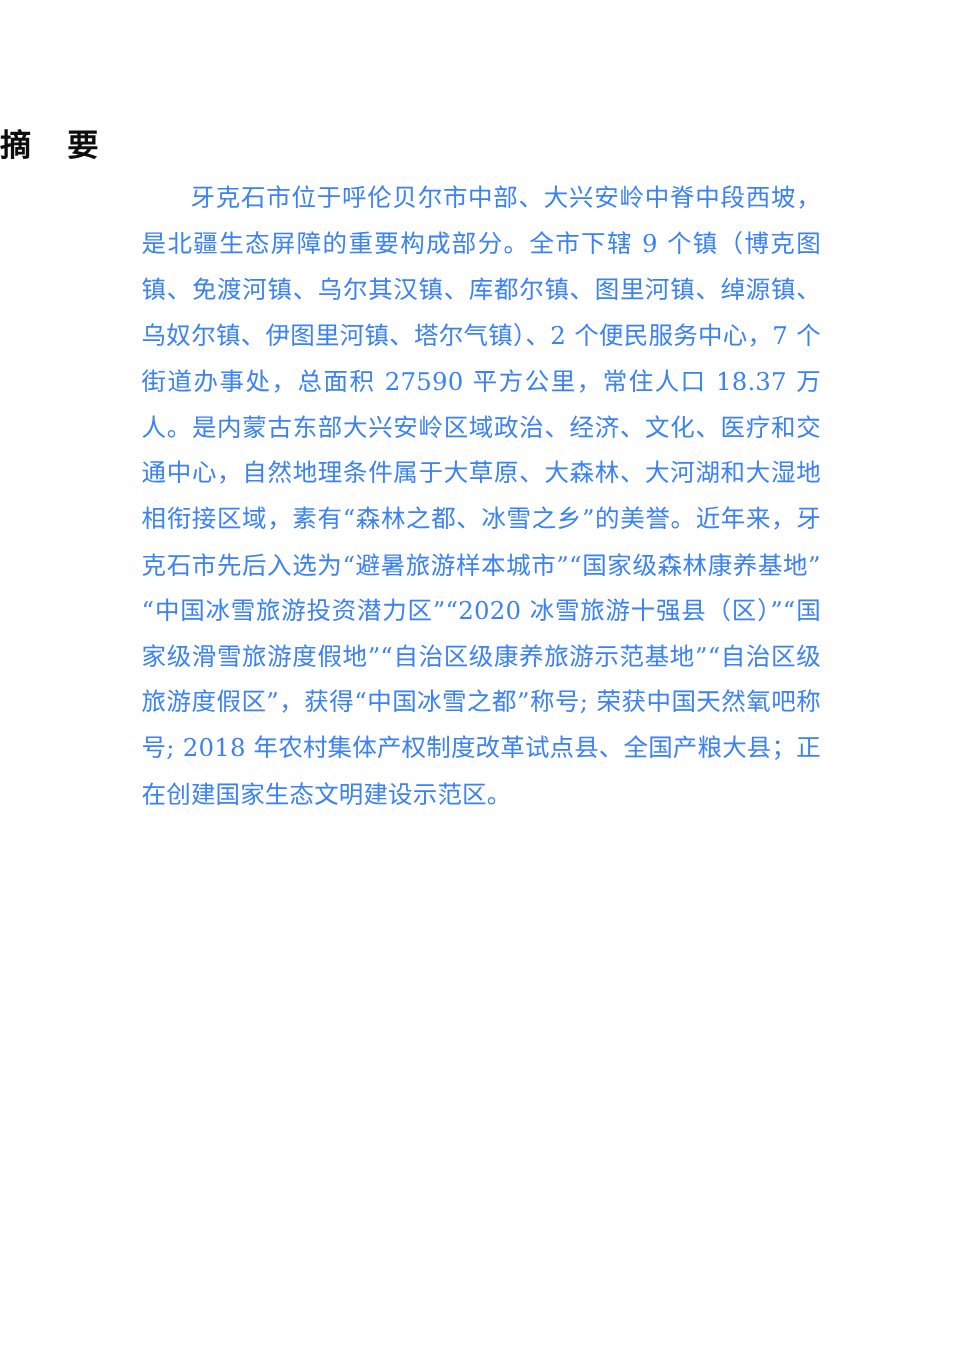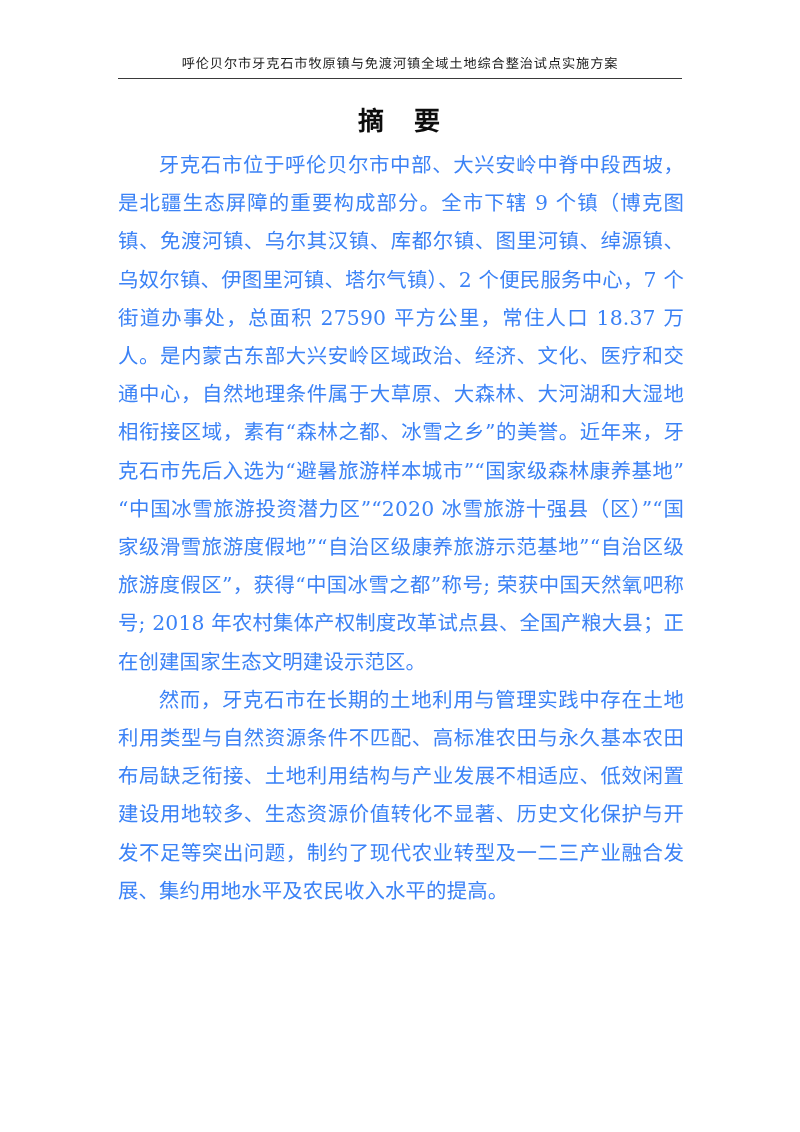--- a/index.html
+++ b/index.html
@@ -39,21 +39,21 @@
     color: #1c1c1c;
     white-space: nowrap;
   }
 
   
   .doc-title {
     position: absolute;
     left: 0;
     top: 100px;
     width: 800px;
-    text-align: center;
+    text-align: left;
     font-size: 26px;
     font-weight: bold;
     letter-spacing: 2px;
     color: #0d0d0d;
     font-family: "DejaVu Serif", "Liberation Serif", serif;
   }
 
   
   .body-area {
     position: absolute;
@@ -74,24 +74,20 @@
   }
   .para + .para {
     margin-top: 0;
   }
 </style>
 </head>
 <body>
 
 <div class="page">
 
-  <div class="header">
-    <span class="header-text">呼伦贝尔市牙克石市牧原镇与免渡河镇全域土地综合整治试点实施方案</span>
-  </div>
 
   <div class="doc-title">摘　要</div>
 
   <div class="body-area">
     <p class="para">牙克石市位于呼伦贝尔市中部、大兴安岭中脊中段西坡，是北疆生态屏障的重要构成部分。全市下辖 9 个镇（博克图镇、免渡河镇、乌尔其汉镇、库都尔镇、图里河镇、绰源镇、乌奴尔镇、伊图里河镇、塔尔气镇）、2 个便民服务中心，7 个街道办事处，总面积 27590 平方公里，常住人口 18.37 万人。是内蒙古东部大兴安岭区域政治、经济、文化、医疗和交通中心，自然地理条件属于大草原、大森林、大河湖和大湿地相衔接区域，素有“森林之都、冰雪之乡”的美誉。近年来，牙克石市先后入选为“避暑旅游样本城市”“国家级森林康养基地”“中国冰雪旅游投资潜力区”“2020 冰雪旅游十强县（区）”“国家级滑雪旅游度假地”“自治区级康养旅游示范基地”“自治区级旅游度假区”，获得“中国冰雪之都”称号; 荣获中国天然氧吧称号; 2018 年农村集体产权制度改革试点县、全国产粮大县；正在创建国家生态文明建设示范区。</p>
-    <p class="para">然而，牙克石市在长期的土地利用与管理实践中存在土地利用类型与自然资源条件不匹配、高标准农田与永久基本农田布局缺乏衔接、土地利用结构与产业发展不相适应、低效闲置建设用地较多、生态资源价值转化不显著、历史文化保护与开发不足等突出问题，制约了现代农业转型及一二三产业融合发展、集约用地水平及农民收入水平的提高。</p>
   </div>
 
 </div>
 
 </body></html>

